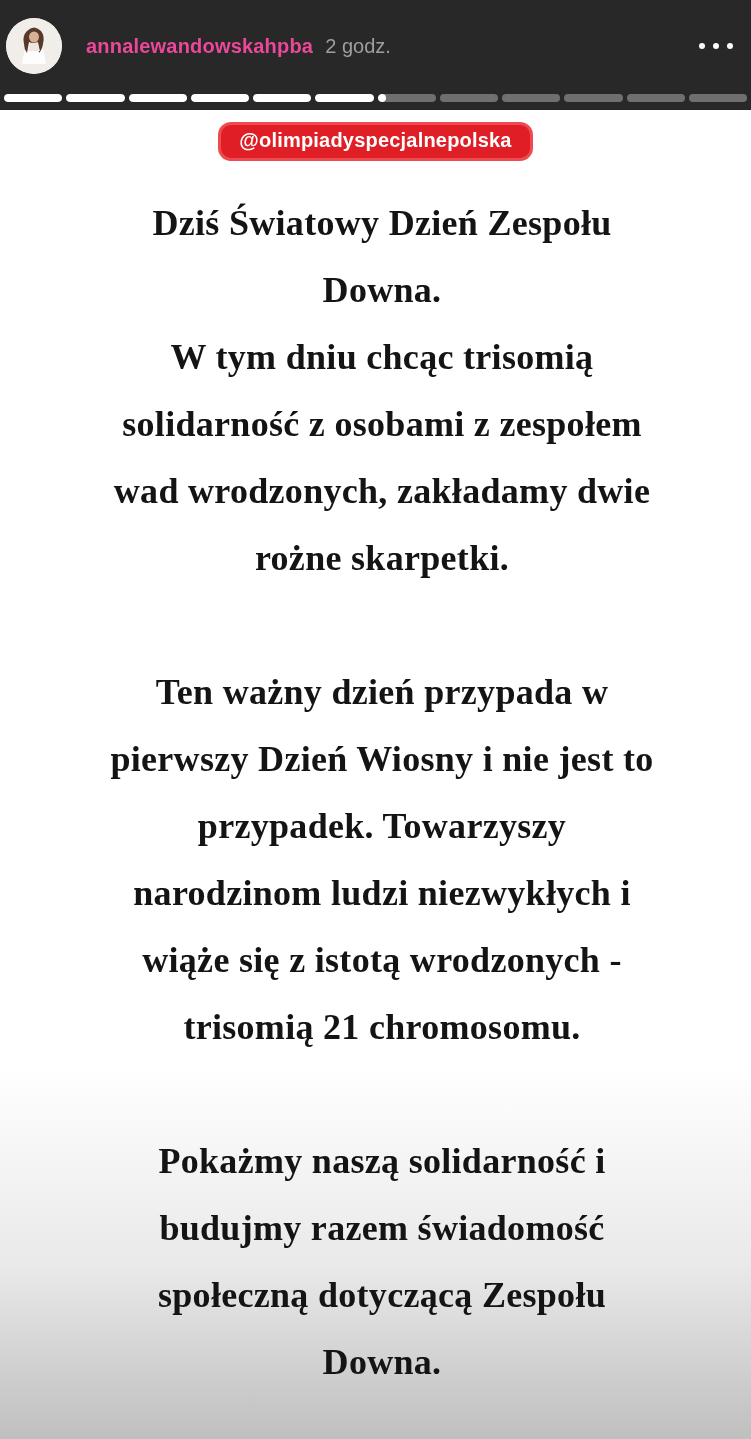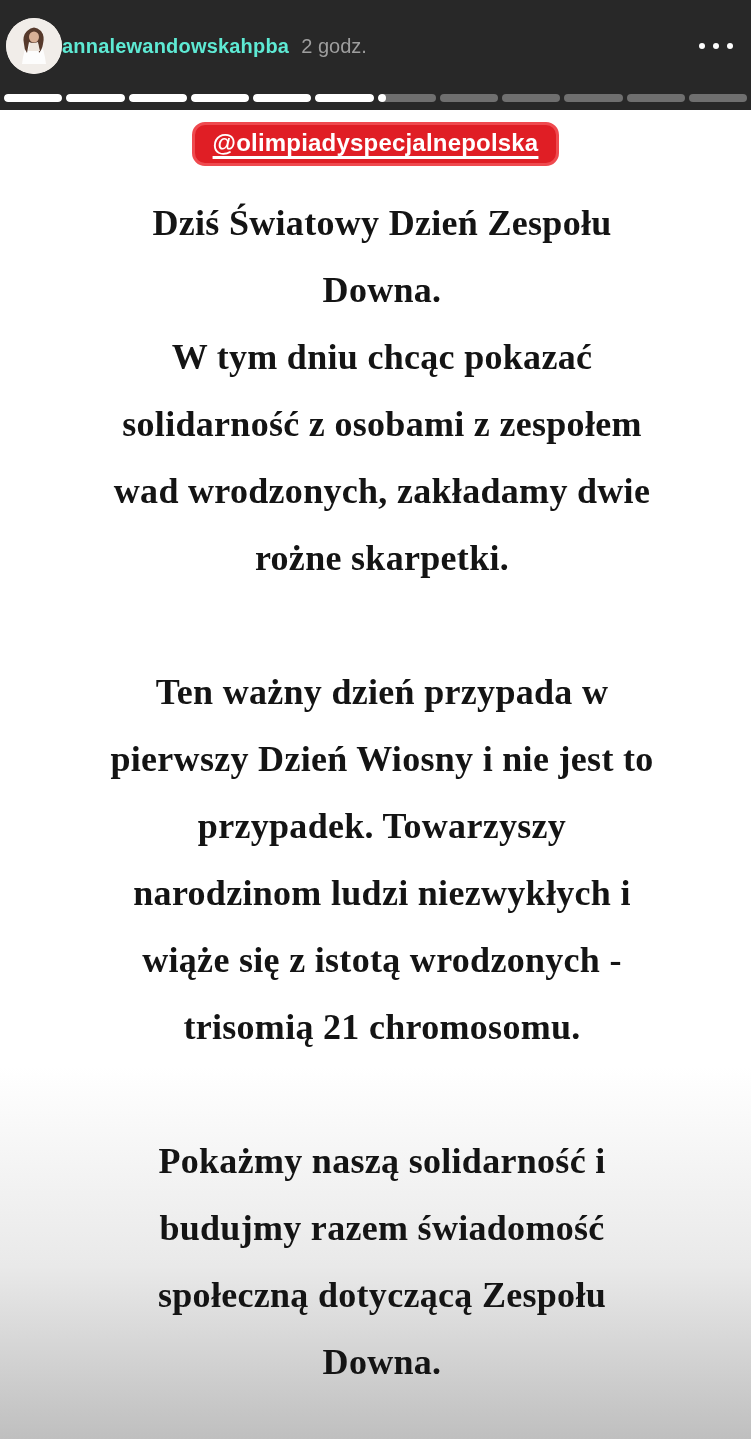--- a/index.html
+++ b/index.html
@@ -24,22 +24,22 @@
     padding:0 16px 0 6px;
   }
   .avatar {
     width:56px; height:56px; border-radius:50%;
     overflow:hidden; flex:0 0 auto;
     background:#f1ede9;
     cursor:pointer;
   }
   .avatar svg { display:block; width:100%; height:100%; }
   .username {
-    margin-left:0;
-    color:#5eead4;
+    margin-left:24px;
+    color:#ec4899;
     font-size:20px; font-weight:700;
     letter-spacing:0.2px;
     cursor:pointer;
   }
   .timestamp {
     margin-left:12px;
     color:#9e9e9e;
     font-size:20px; font-weight:400;
   }
   .menu {
@@ -75,23 +75,22 @@
       #e9e9e9 87%, #bfbfbf 100%);
   }
   .badge-row { height:58px; }
   .badge {
     display:inline-block;
     background:#e01e25;
     border:3px solid #ef4a4f;
     border-radius:13px;
     padding:4px 18px 6px;
     color:#ffffff;
-    font-size:24px; font-weight:700;
+    font-size:20px; font-weight:700;
     letter-spacing:0.2px;
-    text-decoration:underline;
     text-decoration-thickness:3px;
     text-underline-offset:5px;
     cursor:pointer;
   }
   .para { margin-top:10px;padding-left:13px; }
   .para + .para { margin-top:67px; }
   .line {
     font-family:"Liberation Serif", serif;
     font-weight:700;
     font-size:36px;
@@ -166,21 +165,21 @@
   </div>
 
   <div class="story">
     <div class="badge-row">
       <span class="badge">@olimpiadyspecjalnepolska</span>
     </div>
 
     <div class="para">
       <div class="line">Dziś Światowy Dzień Zespołu</div>
       <div class="line">Downa.</div>
-      <div class="line">W tym dniu chcąc pokazać</div>
+      <div class="line">W tym dniu chcąc trisomią</div>
       <div class="line">solidarność z osobami z zespołem</div>
       <div class="line">wad wrodzonych, zakładamy dwie</div>
       <div class="line">rożne skarpetki.</div>
     </div>
 
     <div class="para">
       <div class="line">Ten ważny dzień przypada w</div>
       <div class="line">pierwszy Dzień Wiosny i nie jest to</div>
       <div class="line">przypadek. Towarzyszy</div>
       <div class="line">narodzinom ludzi niezwykłych i</div>

